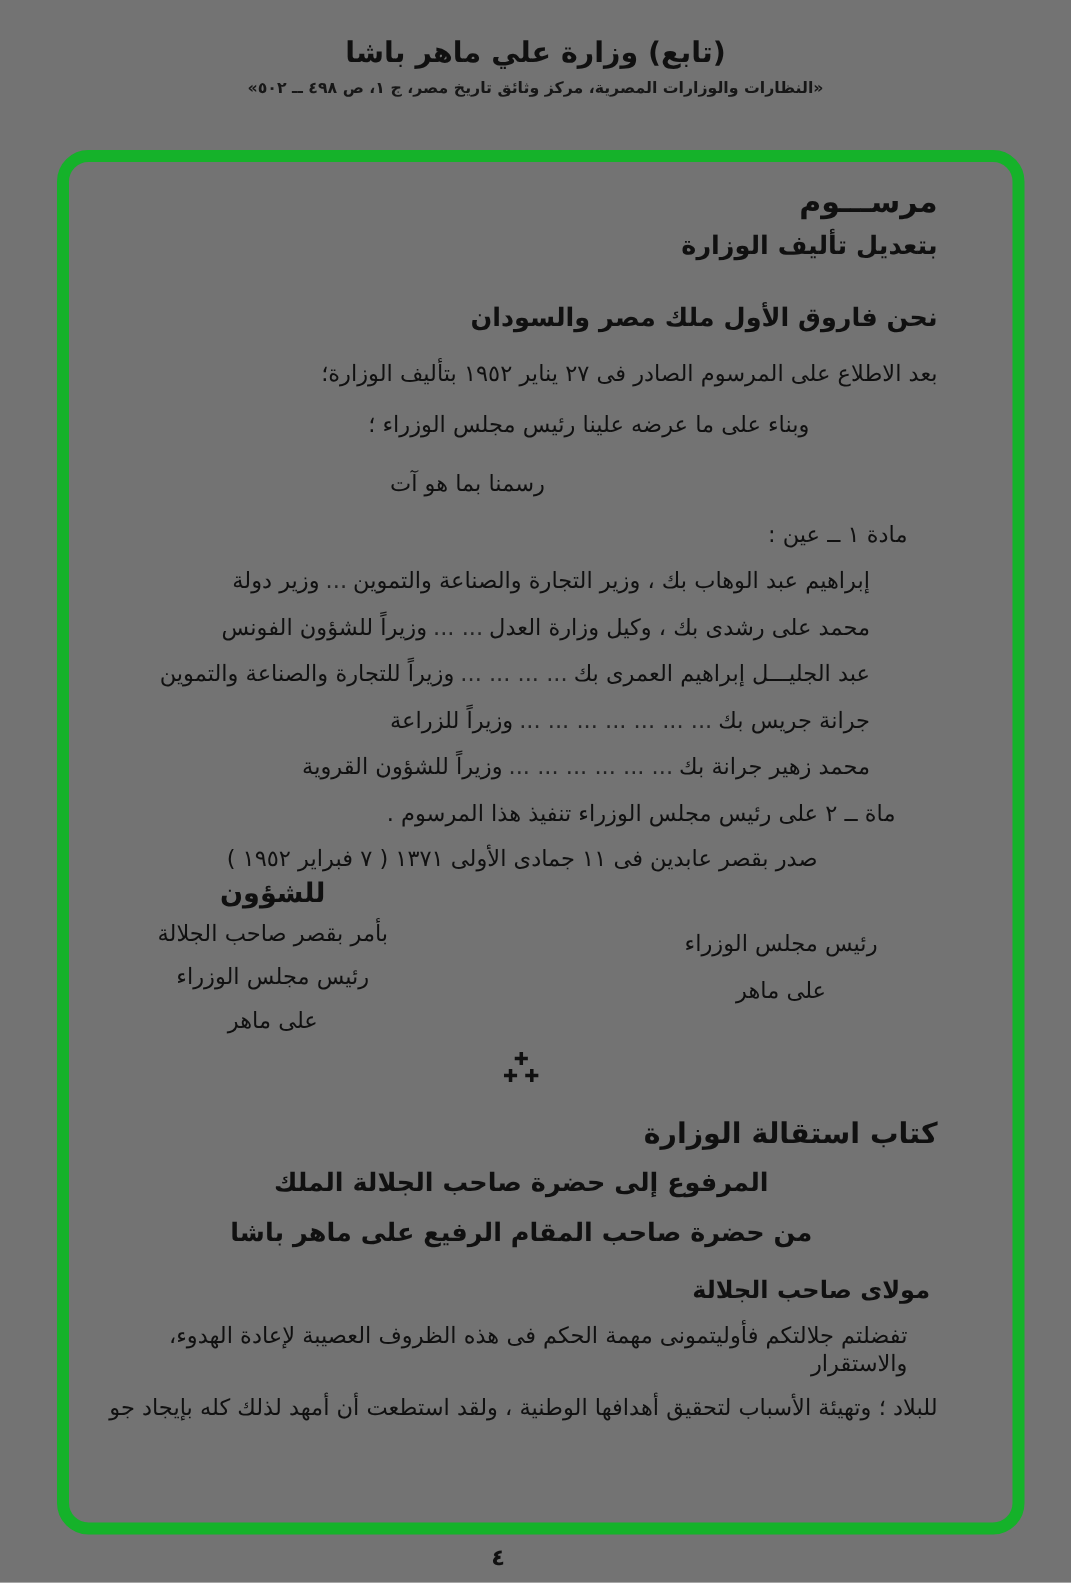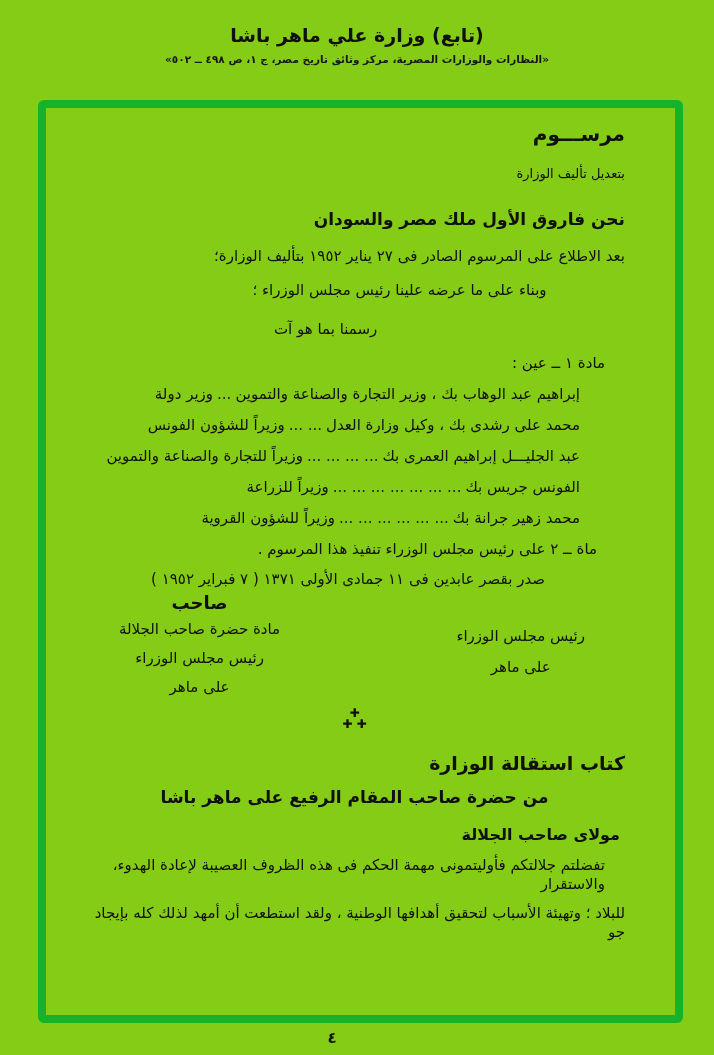--- a/index.html
+++ b/index.html
@@ -1,35 +1,35 @@
 <!DOCTYPE html>
 <html lang="ar" style="--green: #15b22a; --ink: #101010;"><head>
 <meta charset="utf-8">
 <style>
   :root { --green:#15b22a; --ink:#101010; }
   * { margin:0; padding:0; box-sizing:border-box; }
   body { background:#ffffff; }
   .page {
     position:relative; width:714px; height:1055px; margin:0 auto;
-    background:#84cc16; color:var(--ink); overflow:hidden;
+    background:#737373; color:var(--ink); overflow:hidden;
     font-family:"DejaVu Sans", sans-serif;
   }
   
   .hdr { text-align:center; padding-top:24px; direction:rtl; }
   .hdr-title { font-size:19px; font-weight:bold; letter-spacing:0.5px; }
   .hdr-source { font-size:10.5px; font-weight:bold; margin-top:7px; color:#171717; }
   
   .frame {
     position:absolute; left:38px; top:100px; width:645px; height:923px;
-    border:8px solid var(--green); border-radius:6px;
-    direction:rtl; padding:14px 50px 0 38px; overflow:hidden;
+    border:8px solid var(--green); border-radius:21px;
+    direction:rtl; padding:14px 50px 0 24px; overflow:hidden;
   }
   .r   { text-align:right; }
   .t1  { font-size:20px; font-weight:bold; padding-left:230px; }
-  .t2  { font-size:13px; font-weight:normal; margin-top:20px; padding-left:170px; }
+  .t2  { font-size:17px; font-weight:bold; margin-top:8px; padding-left:170px; }
   .royal { font-size:17px; font-weight:bold; margin-top:28px; }
   .line  { font-size:15px; line-height:19px; }
   .pre1 { margin-top:18px; }
   .pre2 { margin-top:15px; margin-left:0; padding-left:90px; text-align:center; }
   .enact { margin-top:20px; padding-left:190px; text-align:left; }
   .art1 { margin-top:15px; margin-right:20px; }
   .appt { margin-top:12px; margin-right:45px; }
   .appt:first-of-type { margin-top:13px; }
   .dots { color:#222; margin:0 4px; letter-spacing:1px; }
   .art2 { margin-top:12px; margin-right:28px; }
@@ -80,48 +80,49 @@
     <div class="line r appt">
       <span>إبراهيم عبد الوهاب بك ، وزير التجارة والصناعة والتموين</span><span class="dots">...</span><span>وزير دولة</span>
     </div>
     <div class="line r appt">
       <span>محمد على رشدى بك ، وكيل وزارة العدل</span><span class="dots">... ...</span><span>وزيراً للشؤون الفونس</span>
     </div>
     <div class="line r appt">
       <span>عبد الجليـــل إبراهيم العمرى بك</span><span class="dots">... ... ... ...</span><span>وزيراً للتجارة والصناعة والتموين</span>
     </div>
     <div class="line r appt">
-      <span>الفونس جريس بك</span><span class="dots">... ... ... ... ... ... ...</span><span>وزيراً للزراعة</span>
+      <span>جرانة جريس بك</span><span class="dots">... ... ... ... ... ... ...</span><span>وزيراً للزراعة</span>
     </div>
     <div class="line r appt">
       <span>محمد زهير جرانة بك</span><span class="dots">... ... ... ... ... ...</span><span>وزيراً للشؤون القروية</span>
     </div>
 
     <div class="line r art2">ماة ــ ٢ على رئيس مجلس الوزراء تنفيذ هذا المرسوم .</div>
     <div class="line r date">صدر بقصر عابدين فى ١١ جمادى الأولى ١٣٧١ ( ٧ فبراير ١٩٥٢ )</div>
 
     <div class="sigs">
       <div class="sig-col pm-block">
         <div>رئيس مجلس الوزراء</div>
         <div>على ماهر</div>
       </div>
       <div class="sig-col king-block">
-        <div class="king-name">صاحب</div>
-        <div>مادة حضرة صاحب الجلالة</div>
+        <div class="king-name">للشؤون</div>
+        <div>بأمر بقصر صاحب الجلالة</div>
         <div>رئيس مجلس الوزراء</div>
         <div>على ماهر</div>
       </div>
     </div>
 
     <div class="sep">
       <div>✚</div>
       <div>✚ ✚</div>
     </div>
 
     <div class="res-title">كتاب استقالة الوزارة</div>
+    <div class="res-line1">المرفوع إلى حضرة صاحب الجلالة الملك</div>
     <div class="res-line2">من حضرة صاحب المقام الرفيع على ماهر باشا</div>
     <div class="res-salut">مولاى صاحب الجلالة</div>
     <div class="line res-body1">تفضلتم جلالتكم فأوليتمونى مهمة الحكم فى هذه الظروف العصيبة لإعادة الهدوء، والاستقرار</div>
     <div class="line res-body2">للبلاد ؛ وتهيئة الأسباب لتحقيق أهدافها الوطنية ، ولقد استطعت أن أمهد لذلك كله بإيجاد جو</div>
 
   </div>
 
   <div class="pgnum">٤</div>
 
 </div>

